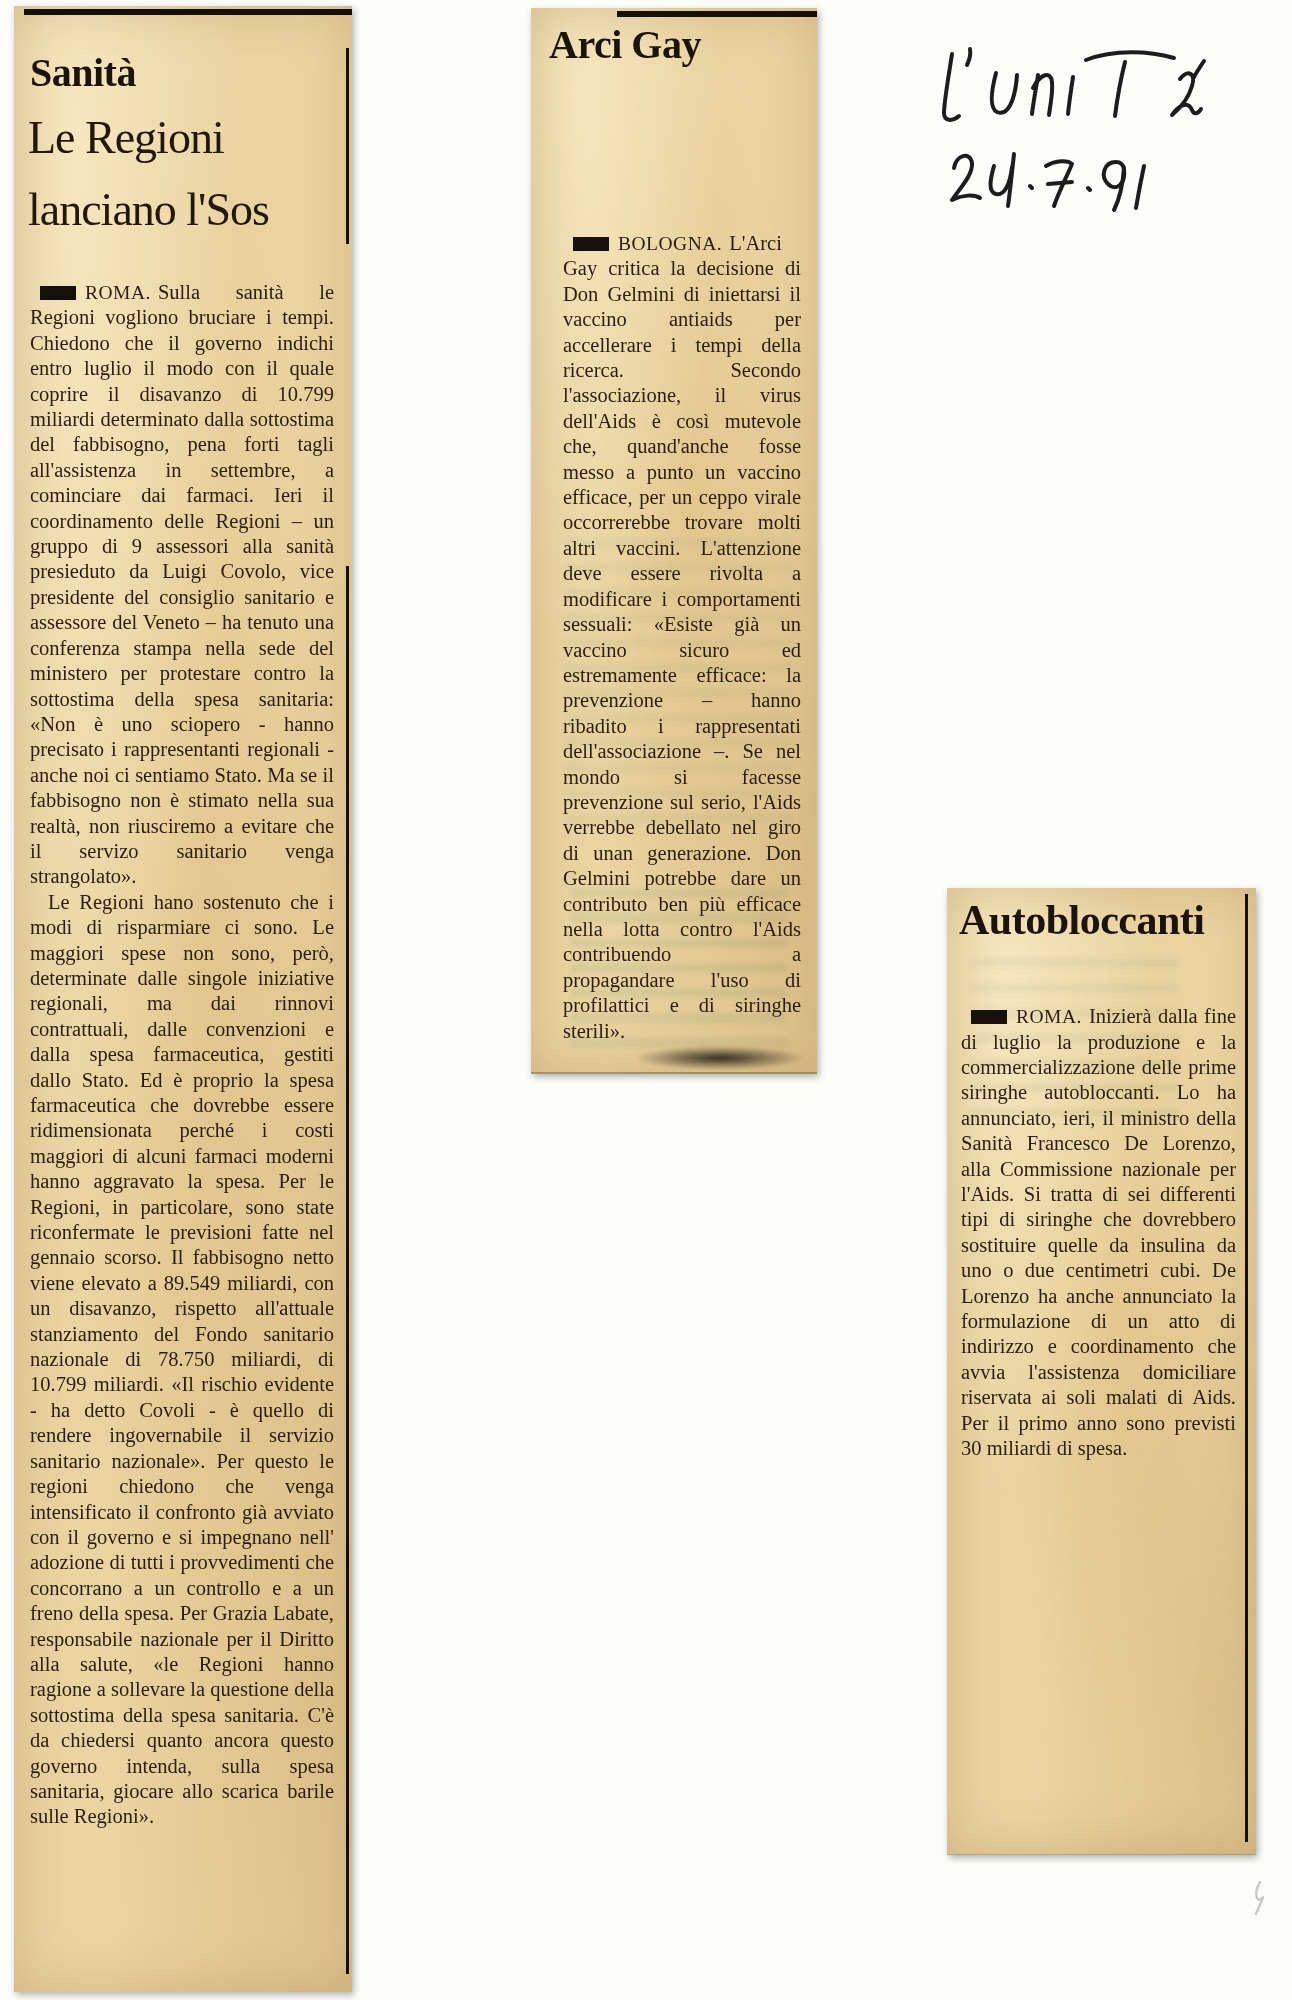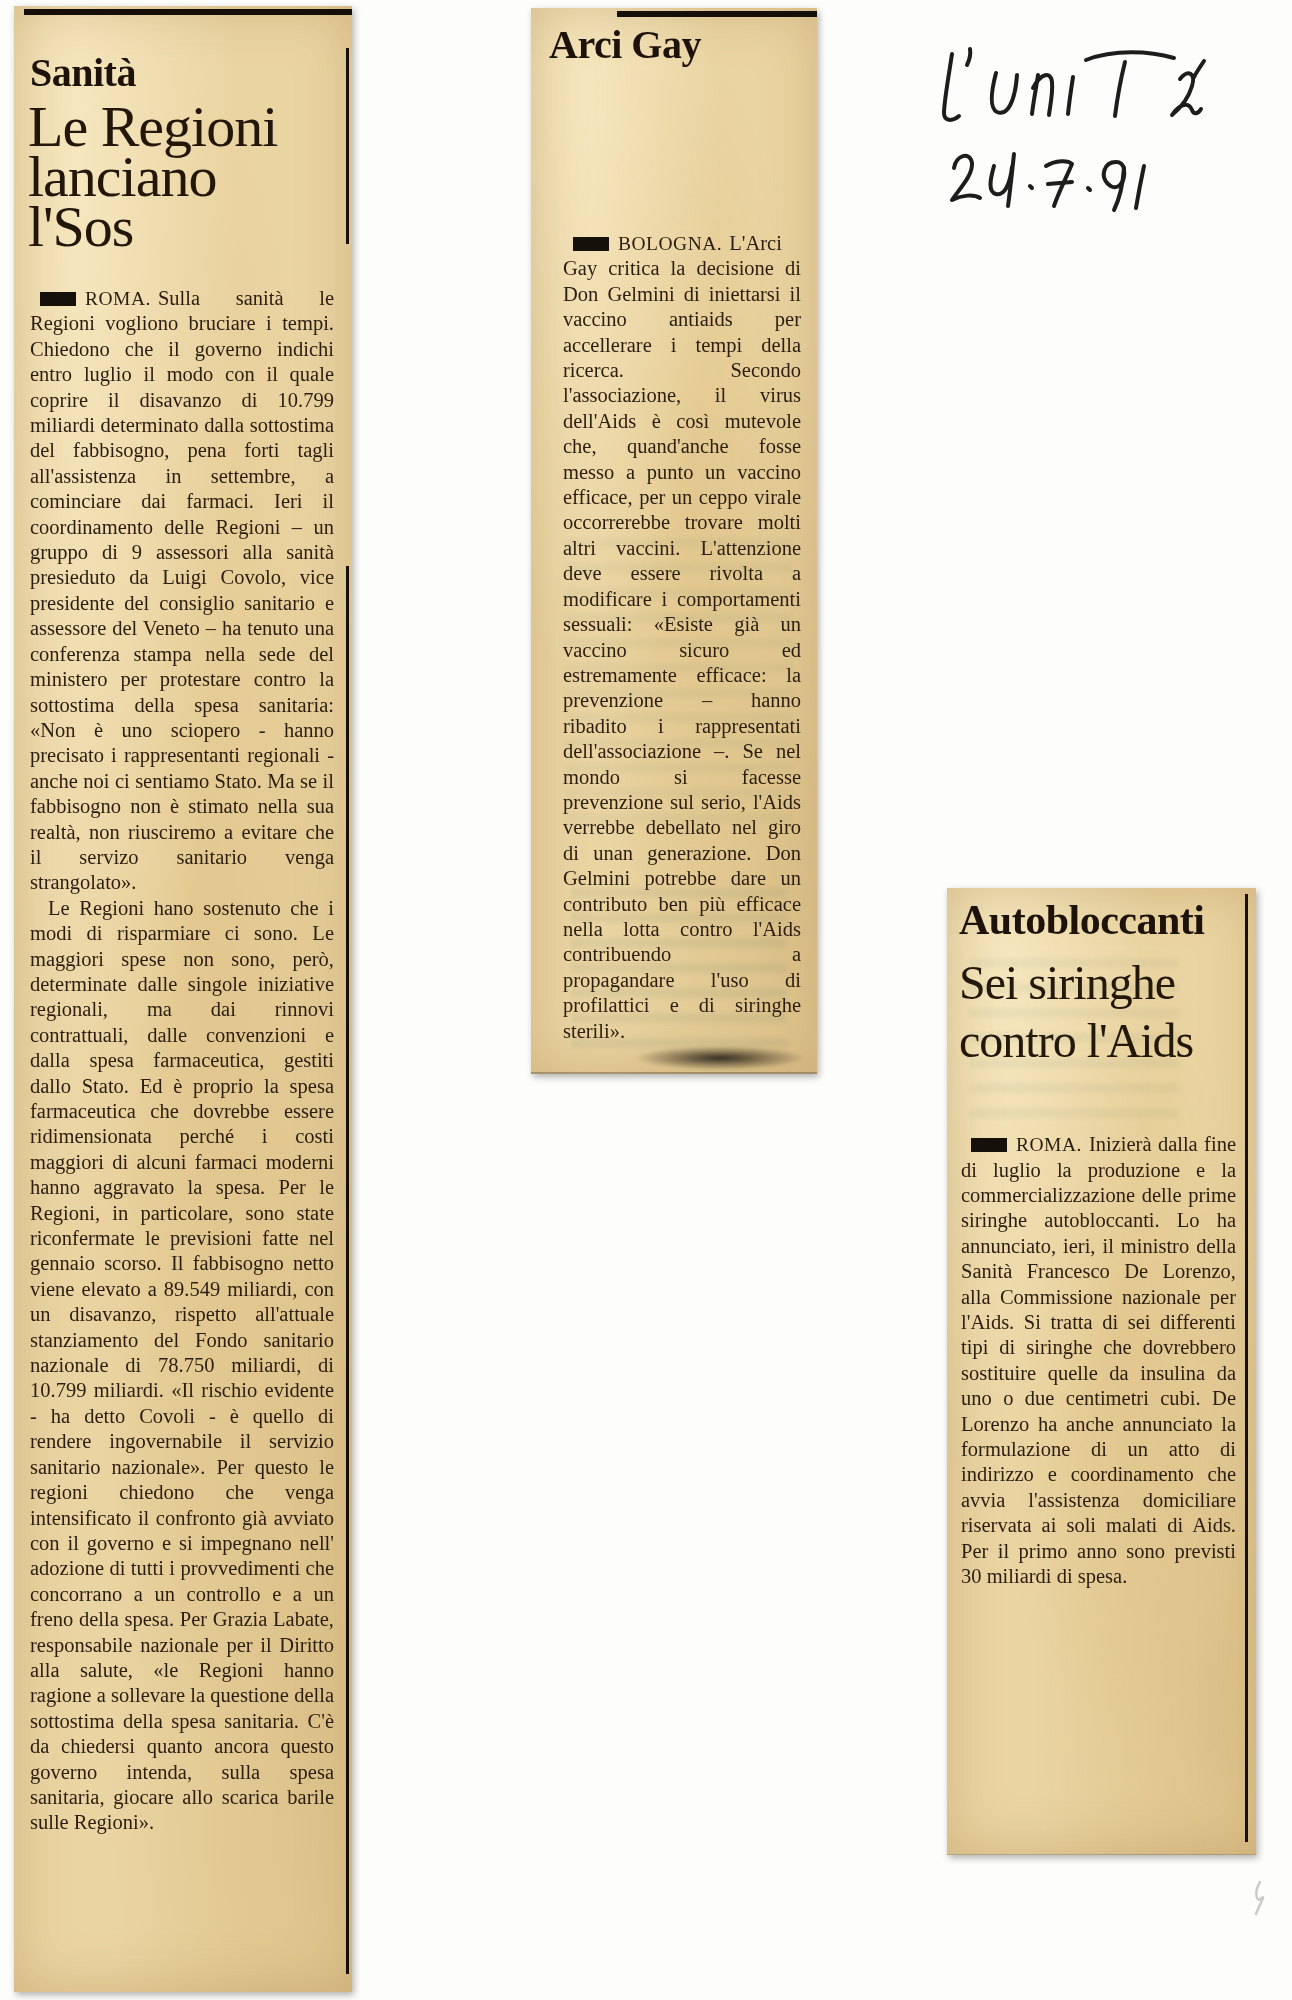--- a/index.html
+++ b/index.html
@@ -42,21 +42,21 @@
     margin:0;font-weight:700;letter-spacing:-.5px;line-height:1.05;
     color:#1d130a;
   }
   .clip-left  .kicker{margin:46px 0 0 16px;font-size:40px;}
   .clip-mid   .kicker{margin:16px 0 0 18px;font-size:40px;}
   .clip-right .kicker{margin:10px 0 0 12px;font-size:42px;}
 
   .headline{
     margin:0;font-weight:400;letter-spacing:-1px;color:#221709;
   }
-  .clip-left  .headline{margin:8px 0 0 14px;width:262px;font-size:58px;line-height:50px;}
+  .clip-left  .headline{margin:8px 0 0 14px;width:262px;font-size:46px;line-height:72px;}
   .clip-mid   .headline{margin:16px 0 0 16px;width:302px;font-size:44px;line-height:50px;}
   .clip-right .headline{margin:12px 0 0 12px;width:318px;font-size:48px;line-height:58px;}
 
   .body{
     font-size:20.5px;line-height:25.4px;
     text-align:justify;
   }
   .clip-left  .body{margin:34px 18px 0 16px;}
   .clip-mid   .body{margin:165px 16px 0 32px;}
   .clip-right .body{margin:62px 20px 0 14px;}
@@ -161,21 +161,20 @@
     <h2 class="kicker">Arci Gay</h2>
     <div class="body">
       <p class="first"><span class="bullet"></span><span class="dateline">BOLOGNA.</span><span>L'Arci Gay critica la decisione di Don Gelmini di iniettarsi il vaccino antiaids per accellerare i tempi della ricerca. Secondo l'associazione, il virus dell'Aids è così mutevole che, quand'anche fosse messo a punto un vaccino efficace, per un ceppo virale occorrerebbe trovare molti altri vaccini. L'attenzione deve essere rivolta a modificare i comportamenti sessuali: «Esiste già un vaccino sicuro ed estremamente efficace: la prevenzione – hanno ribadito i rappresentati dell'associazione –. Se nel mondo si facesse prevenzione sul serio, l'Aids verrebbe debellato nel giro di unan generazione. Don Gelmini potrebbe dare un contributo ben più efficace nella lotta contro l'Aids contribuendo a propagandare l'uso di profilattici e di siringhe sterili».</span></p>
     </div>
   </article>
 
   <article class="clip clip-right">
     <div class="vrule seg1"></div>
     <div class="ghost ghost-right-1"></div>
     <h2 class="kicker">Autobloccanti</h2>
-    <h1 class="headline">Sei siringhe contro l'Aids</h1>
     <div class="body">
       <p class="first"><span class="bullet"></span><span class="dateline">ROMA.</span><span>Inizierà dalla fine di luglio la produzione e la commercializzazione delle prime siringhe autobloccanti. Lo ha annunciato, ieri, il ministro della Sanità Francesco De Lorenzo, alla Commissione nazionale per l'Aids. Si tratta di sei differenti tipi di siringhe che dovrebbero sostituire quelle da insulina da uno o due centimetri cubi. De Lorenzo ha anche annunciato la formulazione di un atto di indirizzo e coordinamento che avvia l'assistenza domiciliare riservata ai soli malati di Aids. Per il primo anno sono previsti 30 miliardi di spesa.</span></p>
     </div>
   </article>
 
   <div class="pencil-mark">
     <svg viewBox="0 0 30 40">
       <path d="M16,4 C10,14 12,26 18,20 C22,16 14,30 12,36"></path>
     </svg>
   </div>

